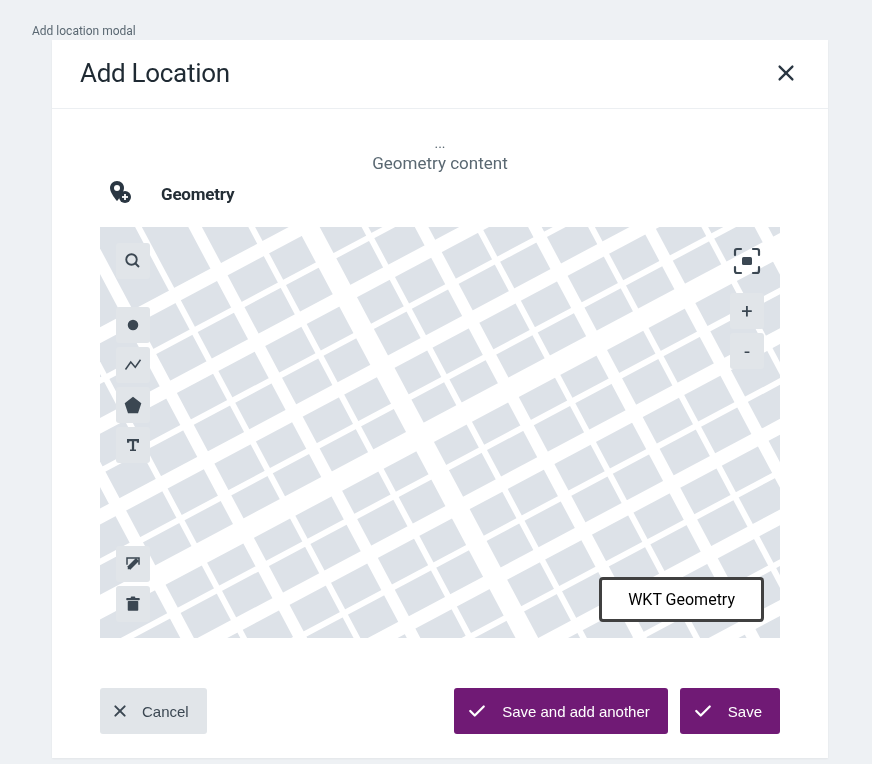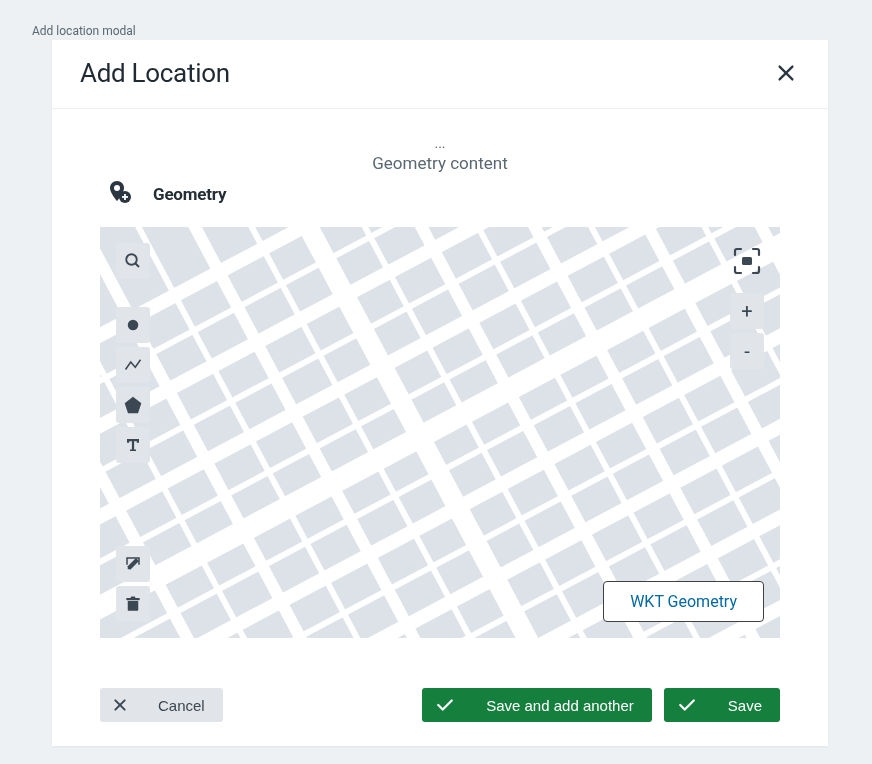--- a/index.html
+++ b/index.html
@@ -59,21 +59,21 @@
     }
     .omitted .dots {
       display: block;
       font-size: 14px;
       color: #5a6872;
       margin-bottom: 2px;
     }
     .section-header {
       display: flex;
       align-items: center;
-      gap: 21px;
+      gap: 29px;
       padding: 6px 58px 18px 54px;
     }
     .section-title {
       font-size: 17px;
       font-weight: 700;
       color: #242e36;
       letter-spacing: -0.2px;
     }
     .map-wrapper {
       margin: 0 48px;
@@ -130,55 +130,55 @@
       position: absolute;
       bottom: 16px;
       right: 16px;
       display: flex;
       flex-direction: column;
       gap: 10px;
       align-items: flex-end;
     }
     .geom-btn {
       background: #ffffff;
-      border: 1px solid #404040;
+      border: 3px solid #404040;
       border-radius: 4px;
       padding: 10px 26px;
       font-size: 16px;
-      color: #0369a1;
+      color: #000000;
       cursor: pointer;
       white-space: nowrap;
     }
     .modal-footer {
       display: flex;
       justify-content: space-between;
       align-items: center;
       padding: 50px 48px 24px 48px;
     }
     .footer-right {
       display: flex;
       gap: 12px;
     }
     .btn {
       display: flex;
       align-items: center;
-      gap: 30px;
+      gap: 14px;
       border: none;
       border-radius: 3px;
       padding: 8px 18px 8px 12px;
       font-size: 15px;
       cursor: pointer;
-      height: 34px;
+      height: 46px;
     }
     .btn-cancel {
       background: #e1e5e9;
       color: #3b4752;
     }
     .btn-primary {
-      background: #15803d;
+      background: #701a75;
       color: #ffffff;
     }
     .btn svg {
       flex-shrink: 0;
     }
   </style>
 </head>
 <body>
 
 <div class="caption">Add location modal</div>

